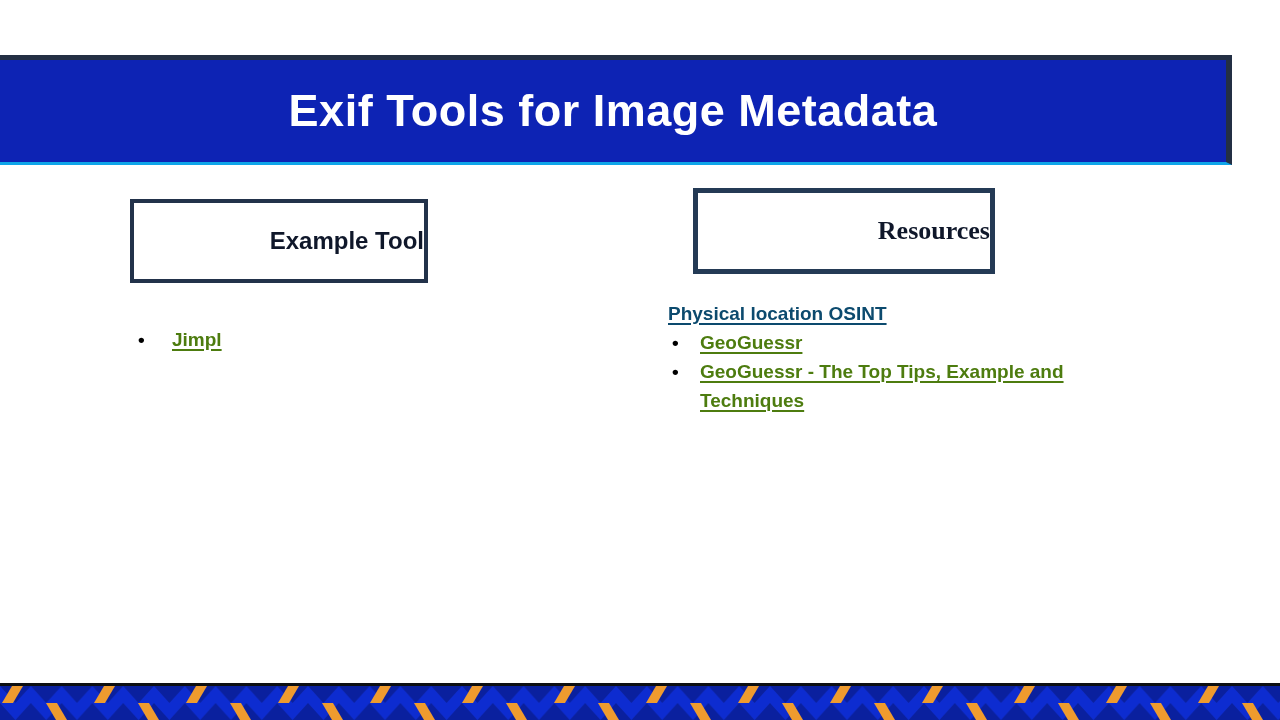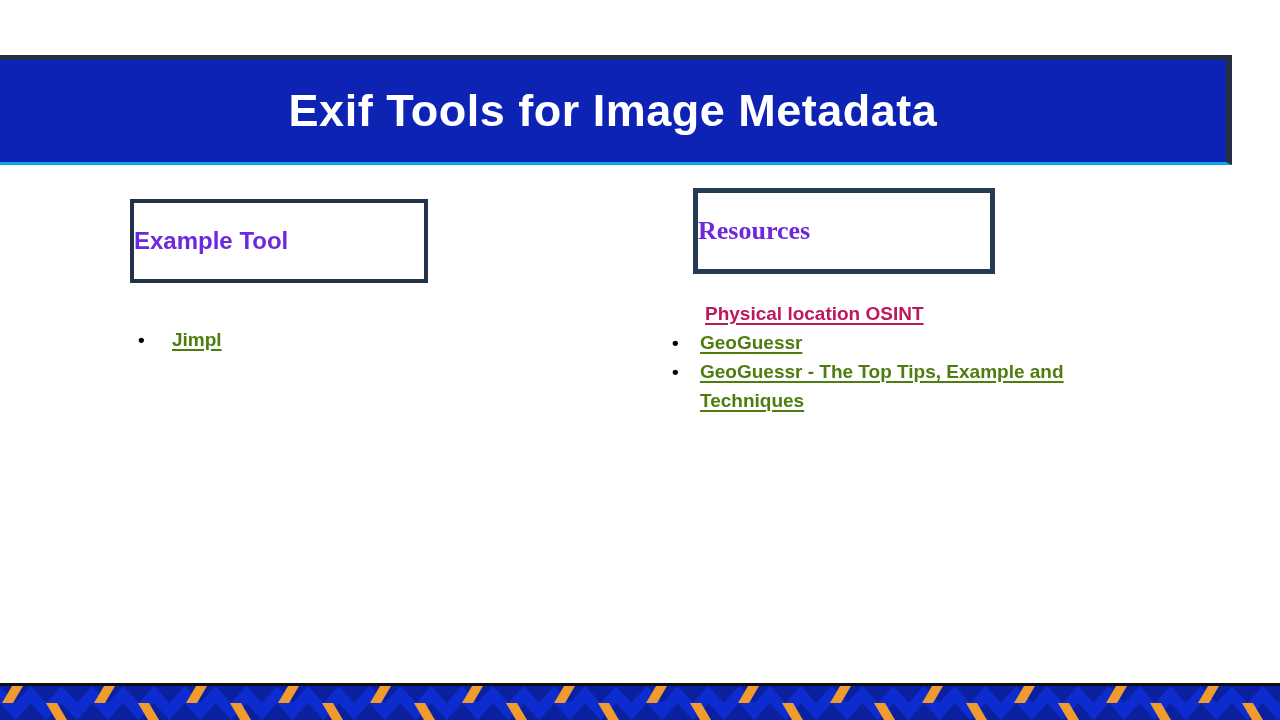--- a/index.html
+++ b/index.html
@@ -42,22 +42,22 @@
     white-space: nowrap;
   }
 
   
   .header-box {
     position: absolute;
     box-sizing: border-box;
     background: #ffffff;
     display: flex;
     align-items: center;
-    justify-content: flex-start;
-    color: #6d28d9;
+    justify-content: flex-end;
+    color: #0f172a;
     font-weight: bold;
   }
   .box-example {
     left: 130px;
     top: 199px;
     width: 298px;
     height: 84px;
     border: 4px solid #22324a;
     font-size: 24px;
   }
@@ -83,25 +83,24 @@
   .list-right {
     position: absolute;
     left: 668px;
     top: 299px;
     width: 470px;
     font-size: 19px;
     line-height: 29px;
     font-weight: bold;
   }
   .sub-heading {
-    color: #be185d;
+    color: #0c4a6e;
     text-decoration: underline;
     text-decoration-thickness: 2px;
     text-underline-offset: 3px;
-    margin-left: 37px;
   }
   .bullet-row {
     display: flex;
     align-items: flex-start;
   }
   .bullet-marker {
     flex: 0 0 32px;
     color: #000000;
     padding-left: 4px;
     box-sizing: border-box;

